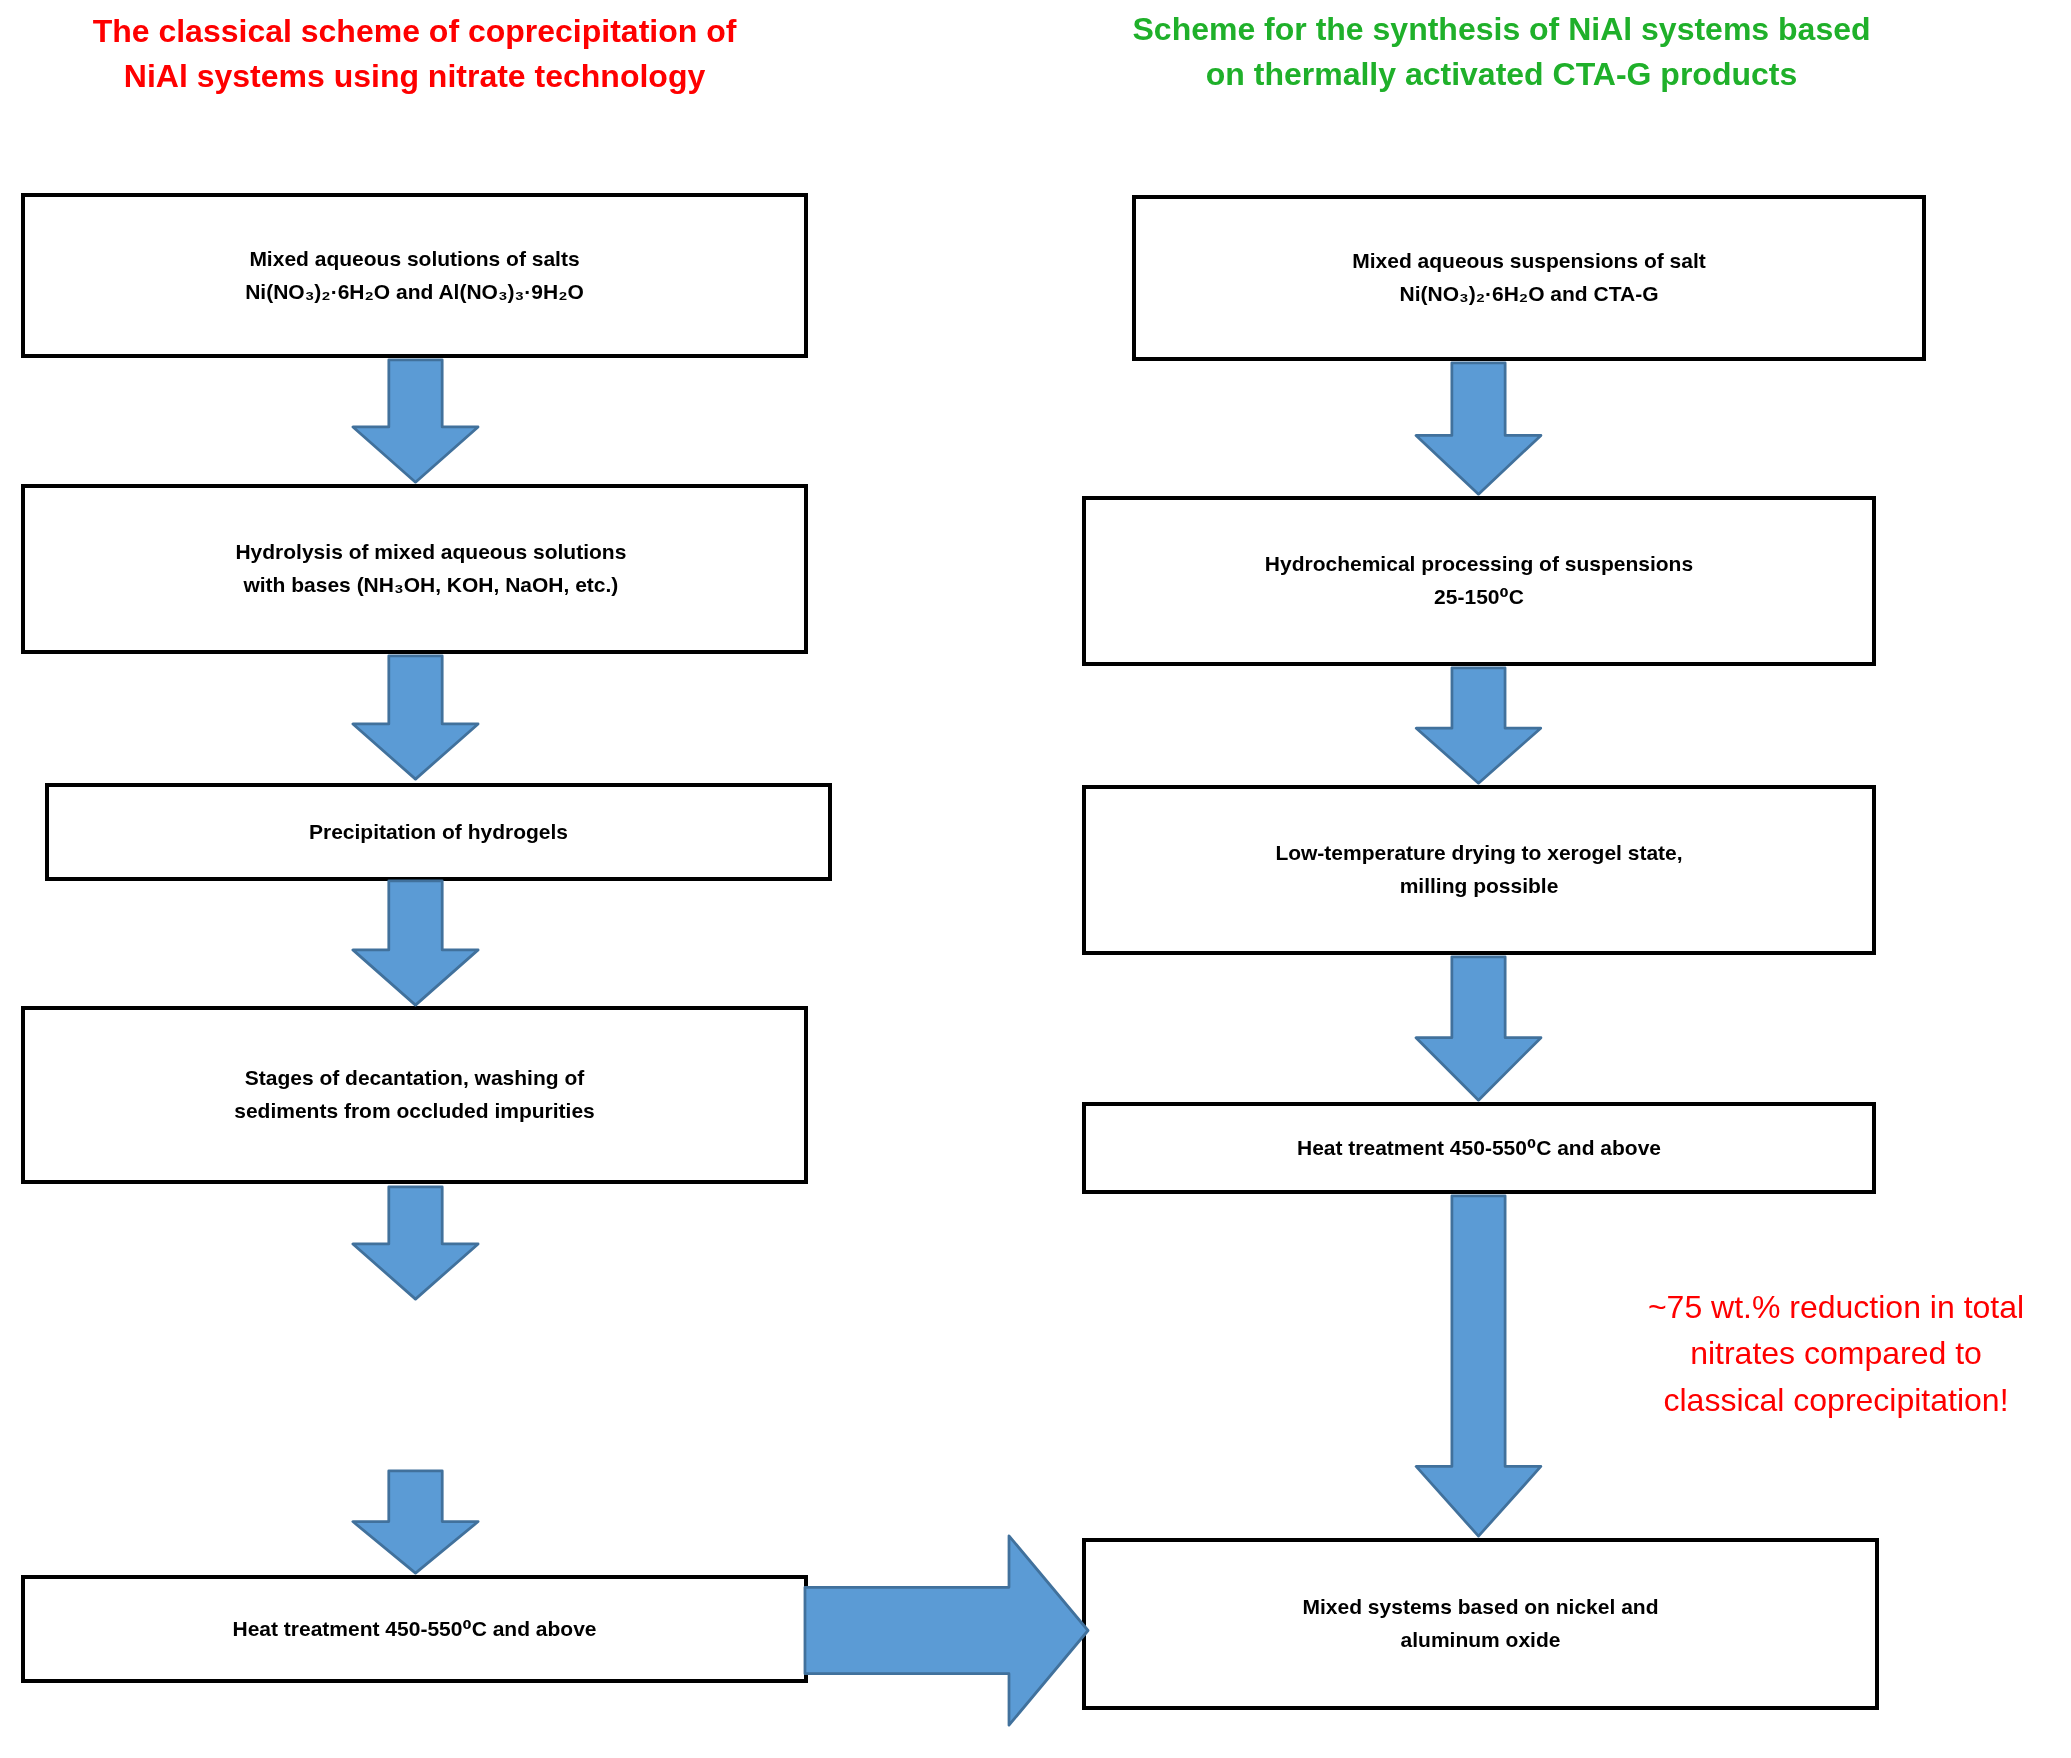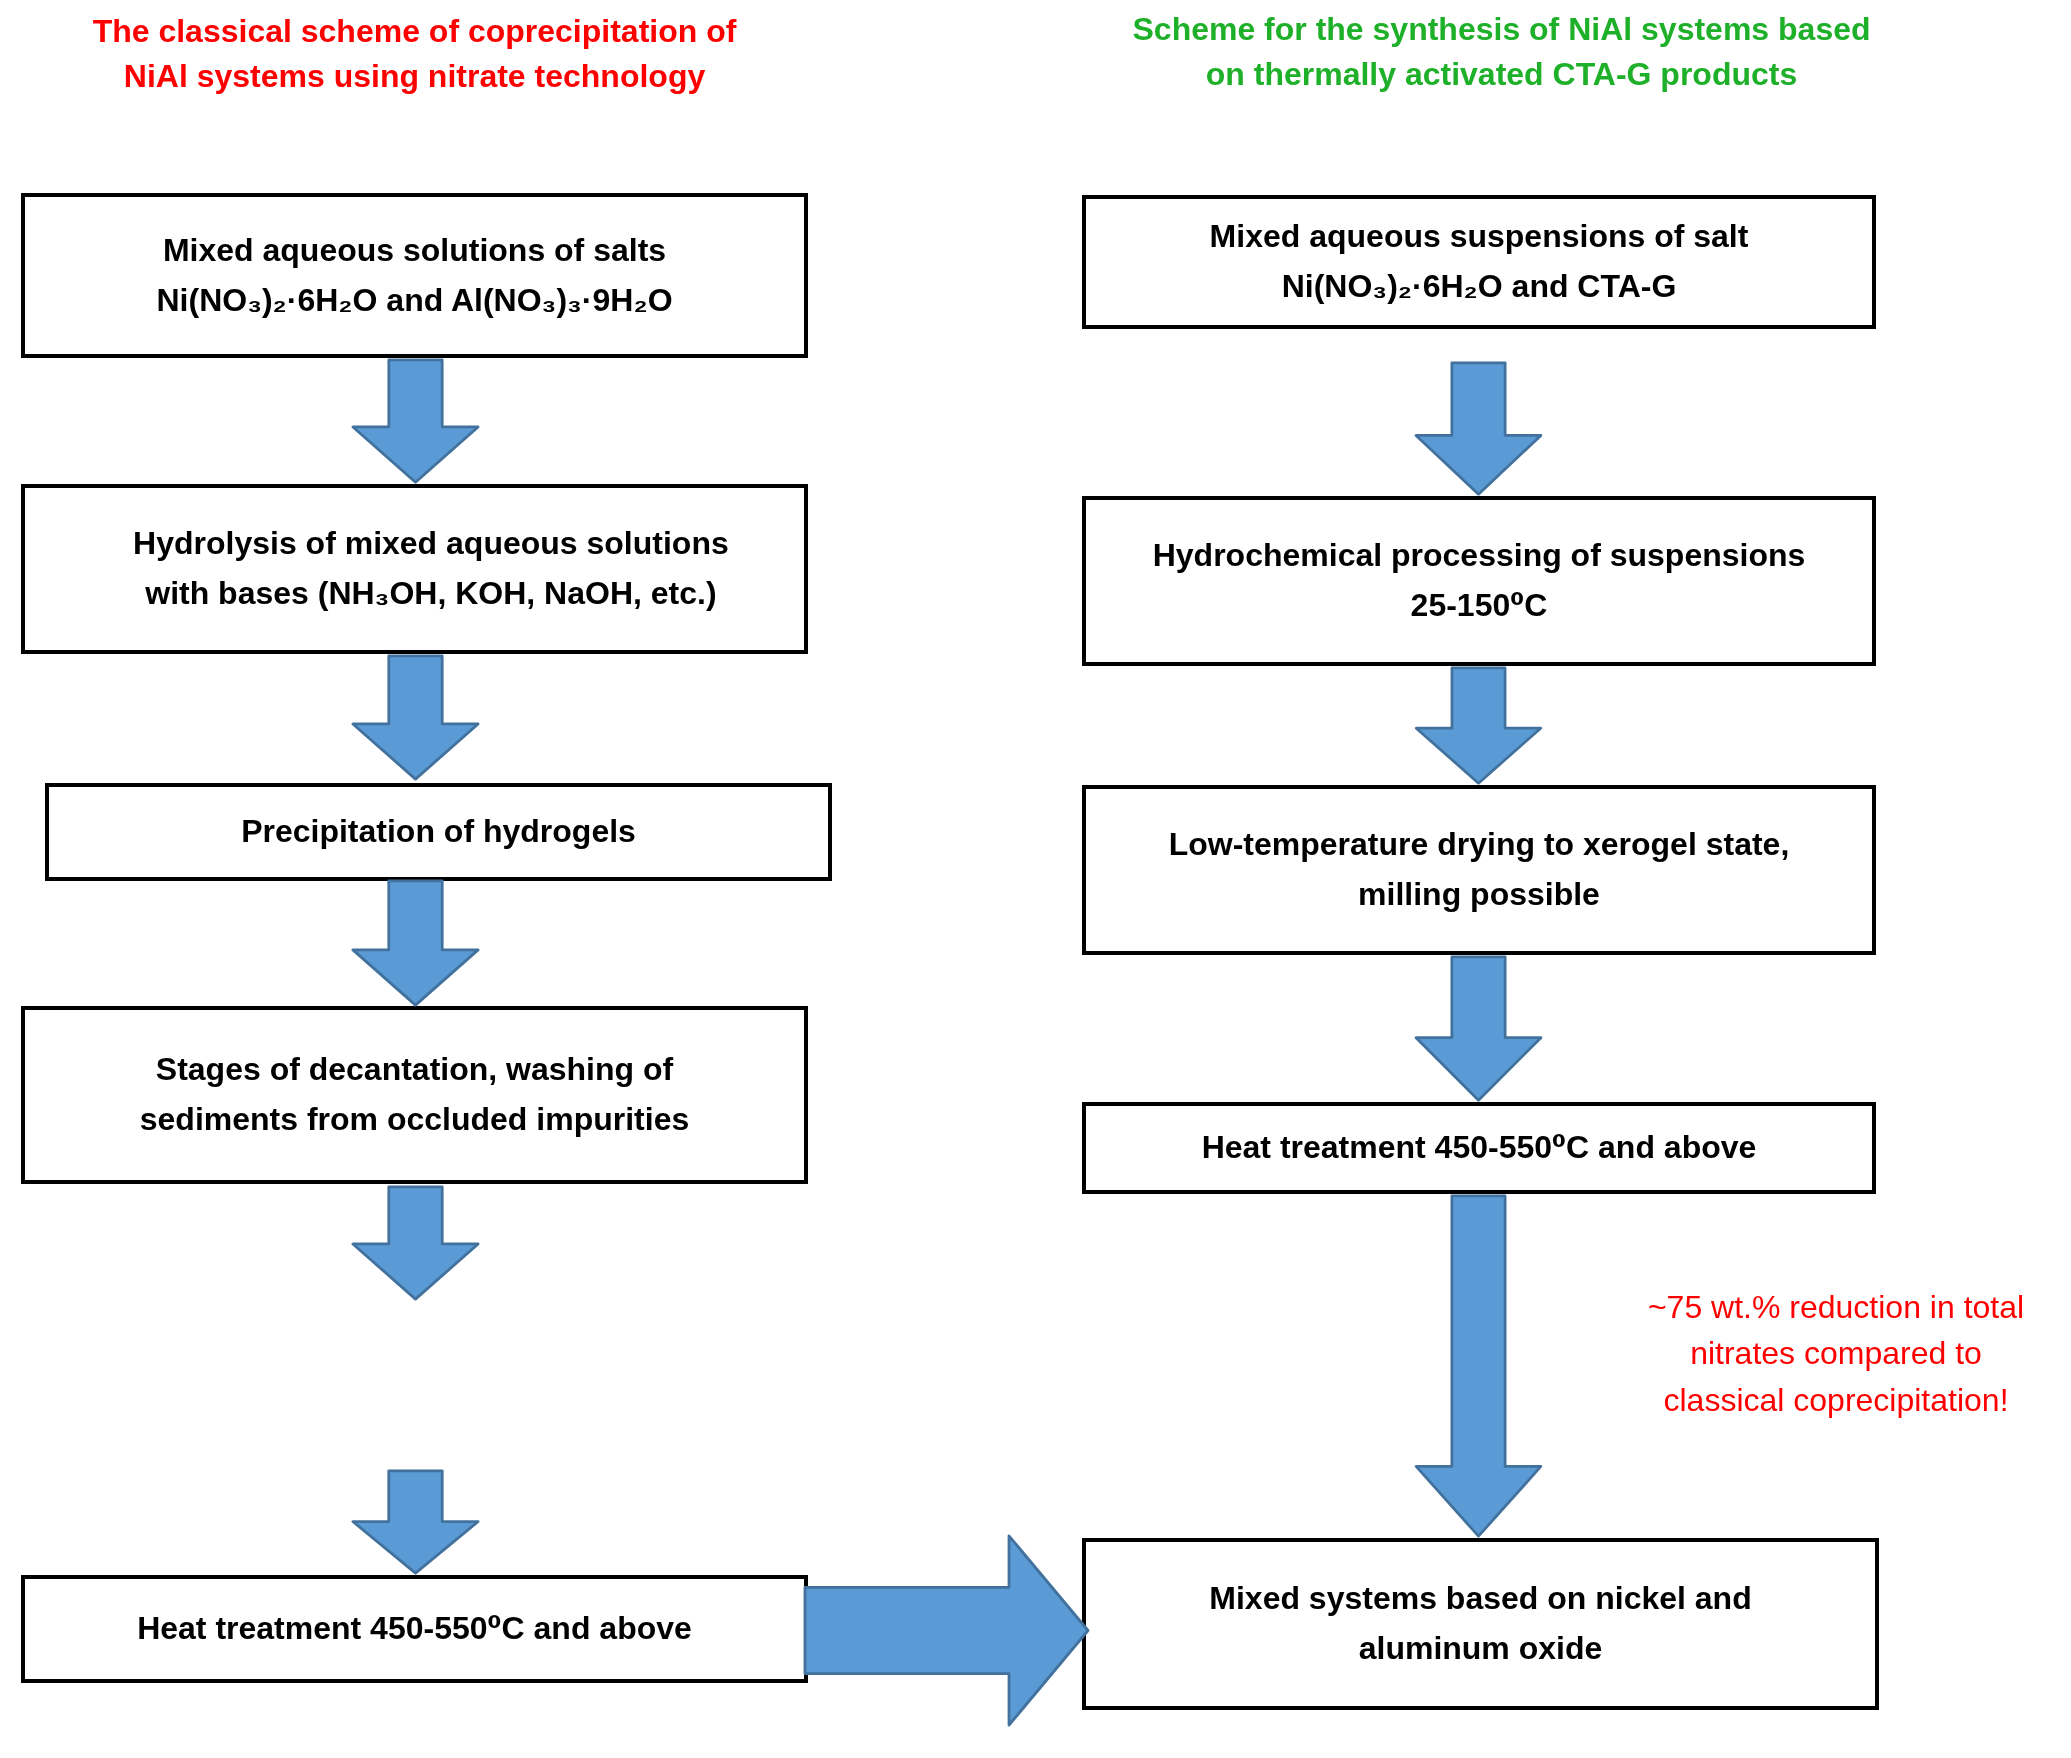--- a/index.html
+++ b/index.html
@@ -33,21 +33,21 @@
   .node {
     position: absolute;
     box-sizing: border-box;
     background: var(--background);
     border: 4.6px solid var(--box-border);
     display: flex;
     align-items: center;
     justify-content: center;
     text-align: center;
     font-weight: bold;
-    font-size: 32px;
+    font-size: 21px;
     line-height: 1.55;
     white-space: pre-line;
     padding: 0 9.2px;
   }
   .annotation {
     position: absolute;
     font-weight: normal;
     font-size: 32px;
     line-height: 1.45;
     text-align: center;
@@ -90,21 +90,21 @@
   <svg class="arrow" style="left:351px; top:879px;" width="129" height="128" viewBox="0 0 140 139">
     <polygon points="41,2 99,2 99,77 138,77 70,137 2,77 41,77"></polygon>
     </svg>
   <svg class="arrow" style="left:351px; top:1185px;" width="129" height="116" viewBox="0 0 140 126">
     <polygon points="41,2 99,2 99,64 138,64 70,124 2,64 41,64"></polygon>
     </svg>
   <svg class="arrow" style="left:351px; top:1469px;" width="129" height="106" viewBox="0 0 140 115">
     <polygon points="41,2 99,2 99,57 138,57 70,113 2,57 41,57"></polygon>
     </svg>
 
-  <div class="node" style="left:1082px; top:195px; width:794px; height:134px;">Mixed aqueous suspensions of salt
+  <div class="node" style="left:1132px; top:195px; width:794px; height:166px;">Mixed aqueous suspensions of salt
 Ni(NO₃)₂·6H₂O and CTA-G</div>
   <div class="node" style="left:1082px; top:496px; width:794px; height:170px;">Hydrochemical processing of suspensions
 25-150⁰C</div>
   <div class="node" style="left:1082px; top:785px; width:794px; height:170px;">Low-temperature drying to xerogel state,
 milling possible</div>
   <div class="node" style="left:1082px; top:1102px; width:794px; height:92px;">Heat treatment 450-550⁰C and above</div>
   <div class="node" style="left:1082px; top:1538px; width:797px; height:172px;">Mixed systems based on nickel and
 aluminum oxide</div>
 
   <svg class="arrow" style="left:1414px; top:361px;" width="129" height="135" viewBox="0 0 140 147">

